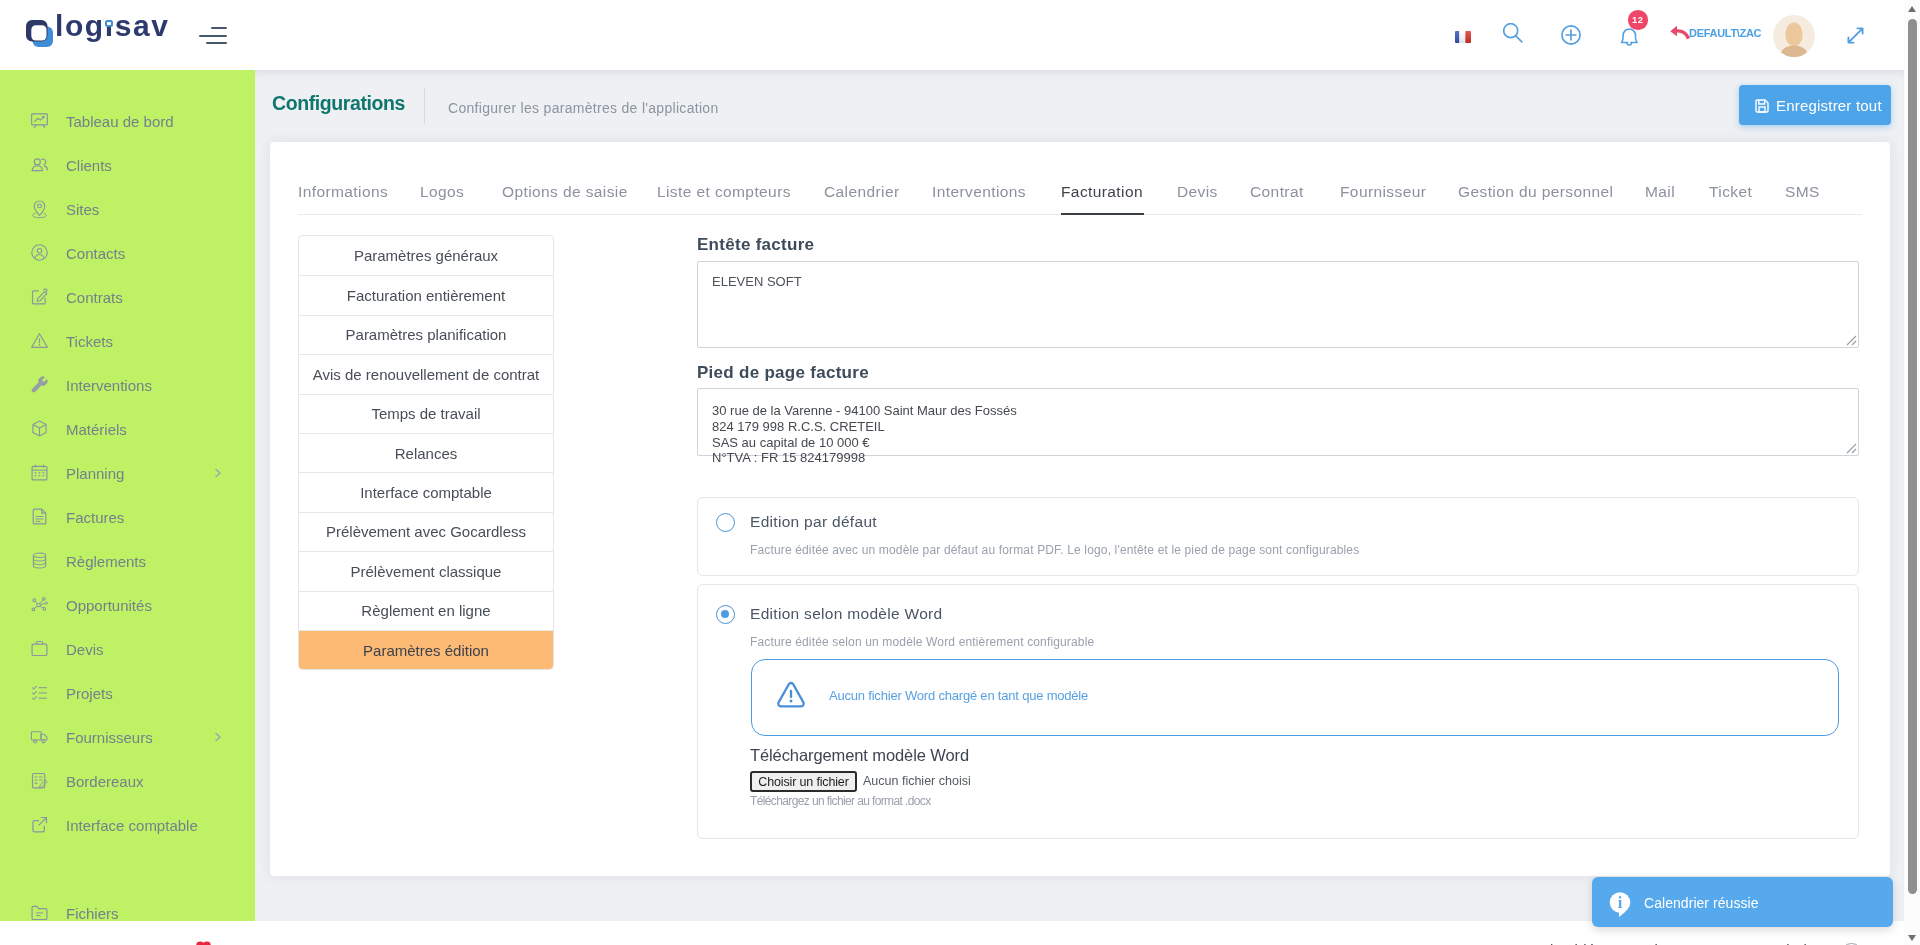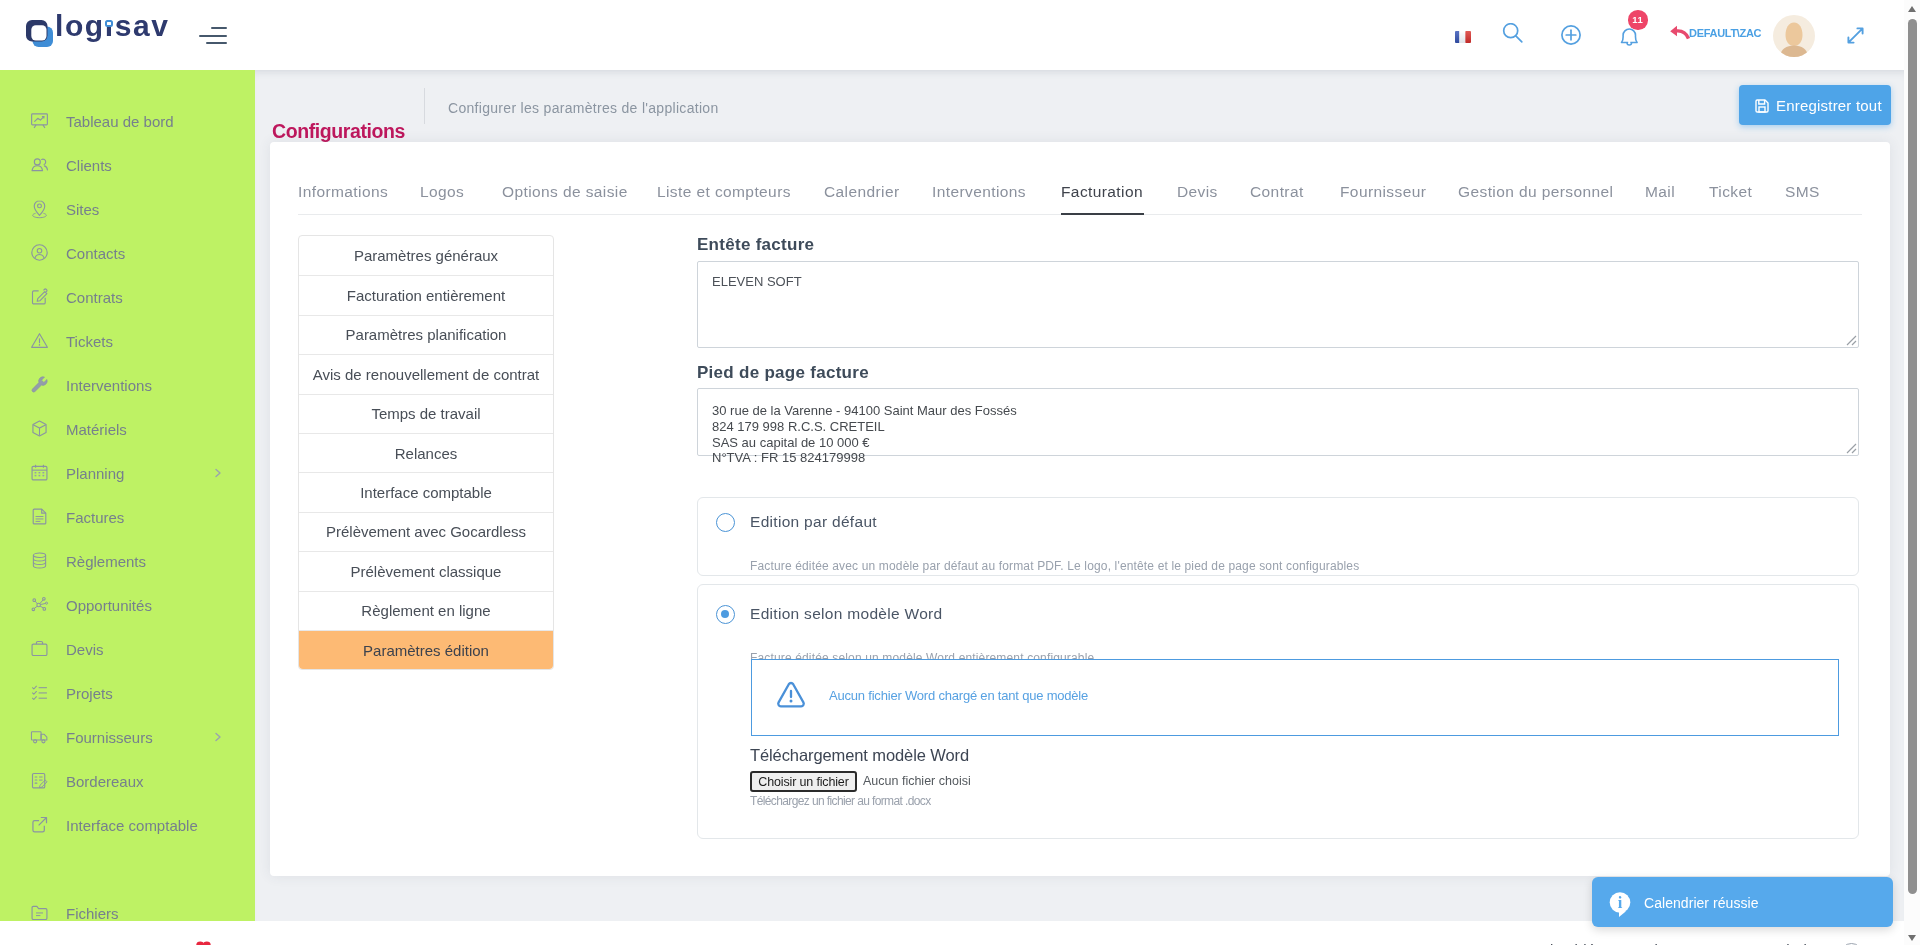--- a/index.html
+++ b/index.html
@@ -18,21 +18,21 @@
   
   #sidebar { left:0; top:70px; width:255px; height:851px; background:#bef264; }
   .snav { position:absolute; left:0; width:255px; height:44px; }
   .snav .ic { position:absolute; left:29px; top:11px; width:21px; height:21px; }
   .snav .tx { position:absolute; left:66px; top:50%; transform:translateY(-50%);
     font-size:15px; color:#76808d; white-space:nowrap; letter-spacing:0px;}
   .snav .chev { position:absolute; left:213px; top:50%; transform:translateY(-50%);
     width:10px; height:10px; }
 
   
-  #pghead-title { left:272px; top:92px; font-size:19.5px; font-weight:bold; color:#be185d; letter-spacing:-0.4px;margin-top:28px;}
+  #pghead-title { left:272px; top:92px; font-size:19.5px; font-weight:bold; color:#0f766e; letter-spacing:-0.4px;}
   #pghead-div { left:424px; top:88px; width:1px; height:36px; background:#d7dadf; }
   #pghead-sub { left:448px; top:100px; font-size:14px; color:#8b95a1; letter-spacing:0.3px;}
   #savebtn { left:1739px; top:85px; width:152px; height:40px; background:#4ea4e8; border-radius:4px;
     box-shadow:0 2px 6px rgba(78,164,232,0.45); color:#fff; font-size:15px; }
   #savebtn .t { position:absolute; left:37px; top:50%; transform:translateY(-50%); letter-spacing:0.2px;}
   #savebtn svg { position:absolute; left:15px; top:13px; }
 
   
   #card { left:270px; top:142px; width:1620px; height:734px; background:#fff; border-radius:4px;
     box-shadow:0 0 13px rgba(60,70,90,0.09); }
@@ -51,24 +51,24 @@
   
   .fh { position:absolute; font-size:17px; font-weight:bold; color:#3e4b5a; letter-spacing:0.28px;}
   .ta { position:absolute; left:697px; width:1162px; background:#fff; border:1px solid #ced4da;
     border-radius:2px; color:#4c5158; }
   .resz { position:absolute; right:1px; bottom:1px; width:11px; height:11px; }
   .sect { position:absolute; left:697px; width:1162px; border:1px solid #e3e7ea; border-radius:6px; background:#fff;}
   .radio { position:absolute; width:19px; height:19px; border:1.8px solid #4b94d6; border-radius:50%; background:#fff;}
   .radio.on::after { content:""; position:absolute; left:3.5px; top:3.5px; width:8px; height:8px;
     border-radius:50%; background:#4d9be0; }
   .rlabel { position:absolute; font-size:15.5px; color:#4a5565; white-space:nowrap; letter-spacing:0.3px;}
-  .rdesc { position:absolute; font-size:12px; color:#99a1ad; white-space:nowrap; letter-spacing:0.15px;margin-top:16px;}
+  .rdesc { position:absolute; font-size:12px; color:#99a1ad; white-space:nowrap; letter-spacing:0.15px;}
 
   #alert { position:absolute; left:751px; top:659px; width:1088px; height:77px;
-    border:1px solid #4d9be0; border-radius:0; background:#fff; }
+    border:1px solid #4d9be0; border-radius:14px; background:#fff; }
   #alert .t { position:absolute; left:77px; top:28px; font-size:13px; color:#57a1e2; letter-spacing:-0.2px;}
 
   #dlh { position:absolute; left:750px; top:745.5px; font-size:16.5px; font-weight:normal; color:#3d4553; letter-spacing:-0.1px;}
   #filebtn { position:absolute; left:750px; top:771px; width:107px; height:21px; background:#fff;
     border:2px solid #2b2b2b; border-radius:3px; font-size:12.5px; color:#1c1c1c; letter-spacing:-0.15px; background:#efefef;
     display:flex; align-items:center; justify-content:center; }
   #filetxt { position:absolute; left:863px; top:774px; font-size:12.5px; color:#555a5f; }
   #filecap { position:absolute; left:750px; top:793.5px; font-size:12px; color:#9aa1ac; letter-spacing:-0.62px;}
 
   
@@ -133,21 +133,21 @@
     <svg class="abs" style="left:1561px;top:25px" width="20" height="20" viewBox="0 0 20 20">
       <circle cx="10" cy="10" r="9.1" fill="none" stroke="#54a0e0" stroke-width="1.7"></circle>
       <line x1="10" y1="5.2" x2="10" y2="14.8" stroke="#54a0e0" stroke-width="1.7" stroke-linecap="round"></line>
       <line x1="5.2" y1="10" x2="14.8" y2="10" stroke="#54a0e0" stroke-width="1.7" stroke-linecap="round"></line>
     </svg>
     <svg class="abs" style="left:1620px;top:26px" width="27" height="20" viewBox="0 0 27 20">
       <path d="M8.2 16.5 H1.5 c2 -2.2 1.6 -3.6 1.6 -7.3 a6.2 6.2 0 0 1 12.4 0 c0 3.7 -.4 5.1 1.6 7.3 H10.3" fill="none" stroke="#54a0e0" stroke-width="1.6" stroke-linejoin="round"></path>
       <path d="M7 16.8 a2.3 2.3 0 0 0 4.6 0" fill="none" stroke="#54a0e0" stroke-width="1.5"></path>
     </svg>
     <div class="abs" style="left:1628px;top:10px;width:19.5px;height:19.5px;border-radius:50%;background:#ee4568;"></div>
-    <div class="abs" style="left:1628px;top:10px;width:19.5px;height:20px;border-radius:50%;color:#fff;font-size:9.5px;font-weight:bold;text-align:center;line-height:20px;letter-spacing:0.5px;">11</div>
+    <div class="abs" style="left:1628px;top:10px;width:19.5px;height:20px;border-radius:50%;color:#fff;font-size:9.5px;font-weight:bold;text-align:center;line-height:20px;letter-spacing:0.5px;">12</div>
     <svg class="abs" style="left:1669px;top:25px" width="21" height="15" viewBox="0 0 21 15">
       <path d="M8.0 0.8 L1.2 6.2 L8.0 11.2 Z" fill="#e84a6e"></path>
       <path d="M6.5 6.0 C 12.5 5.2 17.2 7.6 19.5 13.6" fill="none" stroke="#e84a6e" stroke-width="3.4"></path>
     </svg>
     <div class="abs" style="left:1689px;top:27px;font-size:11px;font-weight:bold;color:#4aa0e4;letter-spacing:-0.3px;">DEFAULT\ZAC</div>
     <svg class="abs" style="left:1772.5px;top:15px" width="42" height="42" viewBox="0 0 42 42">
       <defs>
         <clipPath id="avc">
           <circle cx="21" cy="21" r="21"></circle>
         </clipPath>

